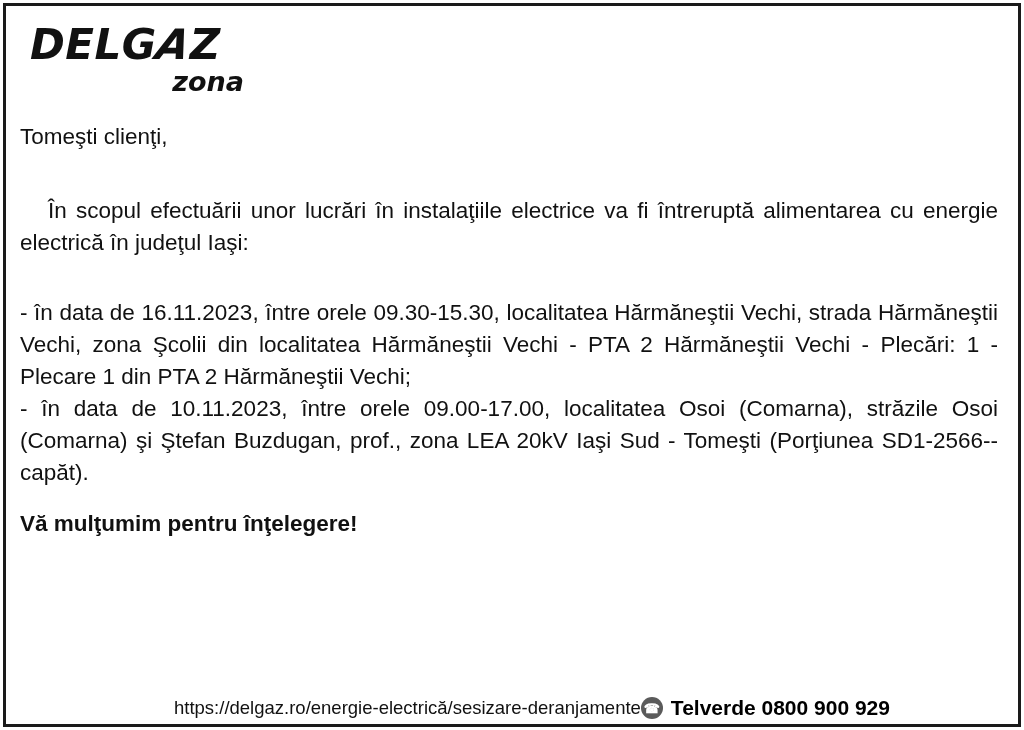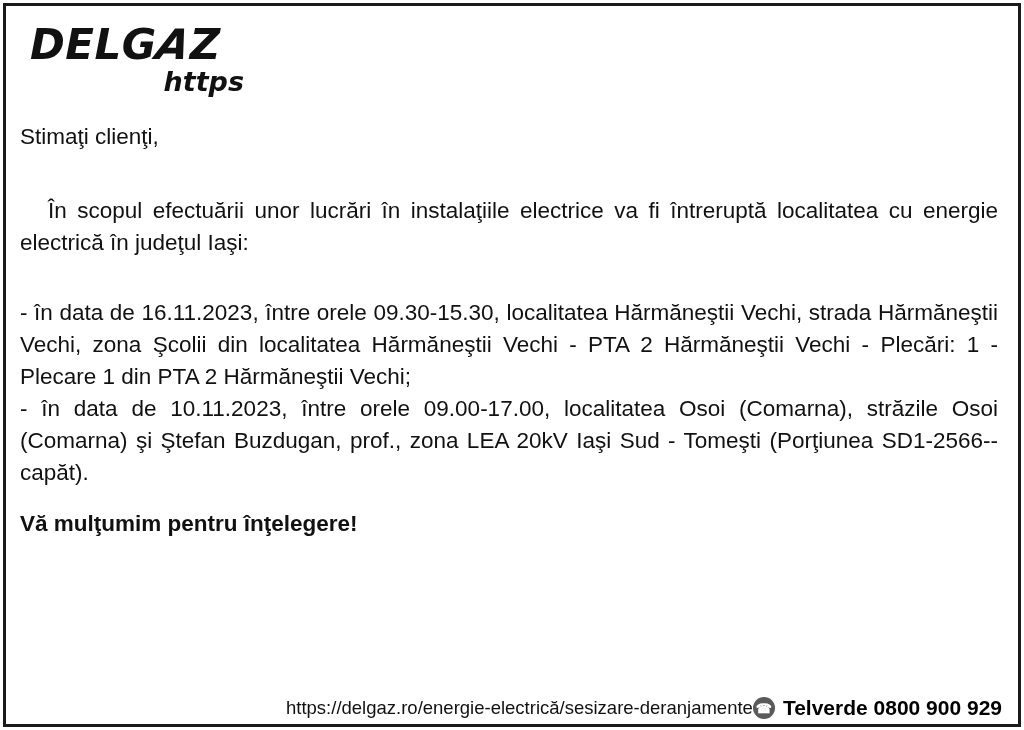--- a/index.html
+++ b/index.html
@@ -99,21 +99,21 @@
     font-weight: bold;
   }
   
   .footer {
     position: absolute;
     left: 18px;
     right: 22px;
     bottom: 10px;
     display: flex;
     align-items: center;
-    justify-content: flex-end;
+    justify-content: center;
     font-size: 18.5px;
     margin-left: 44px;
   }
   .footer-url {
     color: #111111;
     text-decoration: none;
   }
   .footer-phone {
     display: flex;
     align-items: center;
@@ -138,26 +138,26 @@
 </head>
 <body>
 
 <div class="page">
   <div class="frame-outer"></div>
 
   <div class="content">
 
     <div class="logo">
       <div class="logo-main"><span>DELG</span><span class="slash">A</span><span>Z</span></div>
-      <div class="logo-sub">https</div>
+      <div class="logo-sub">zona</div>
     </div>
 
     <div class="body-text">
-      <p class="p-greeting">Stimaţi clienţi,</p>
-      <p class="p-intro">În scopul efectuării unor lucrări în instalaţiile electrice va fi întreruptă localitatea cu energie electrică în judeţul Iaşi:</p>
+      <p class="p-greeting">Tomeşti clienţi,</p>
+      <p class="p-intro">În scopul efectuării unor lucrări în instalaţiile electrice va fi întreruptă alimentarea cu energie electrică în judeţul Iaşi:</p>
       <p class="p-item1">- în data de 16.11.2023, între orele 09.30-15.30, localitatea Hărmăneştii Vechi, strada Hărmăneştii Vechi, zona Şcolii din localitatea Hărmăneştii Vechi - PTA 2 Hărmăneştii Vechi - Plecări: 1 - Plecare 1 din PTA 2 Hărmăneştii Vechi;</p>
       <p class="p-item2">- în data de 10.11.2023, între orele 09.00-17.00, localitatea Osoi (Comarna), străzile Osoi (Comarna) şi Ştefan Buzdugan, prof., zona LEA 20kV Iaşi Sud - Tomeşti (Porţiunea SD1-2566--capăt).</p>
       <p class="p-thanks">Vă mulţumim pentru înţelegere!</p>
     </div>
 
     <div class="footer">
       <a class="footer-url nowrap" href="#">https://delgaz.ro/energie-electrică/sesizare-deranjamente</a>
       <div class="footer-phone nowrap">
         <span class="phone-badge">☎</span>
         <span>Telverde 0800 900 929</span>

